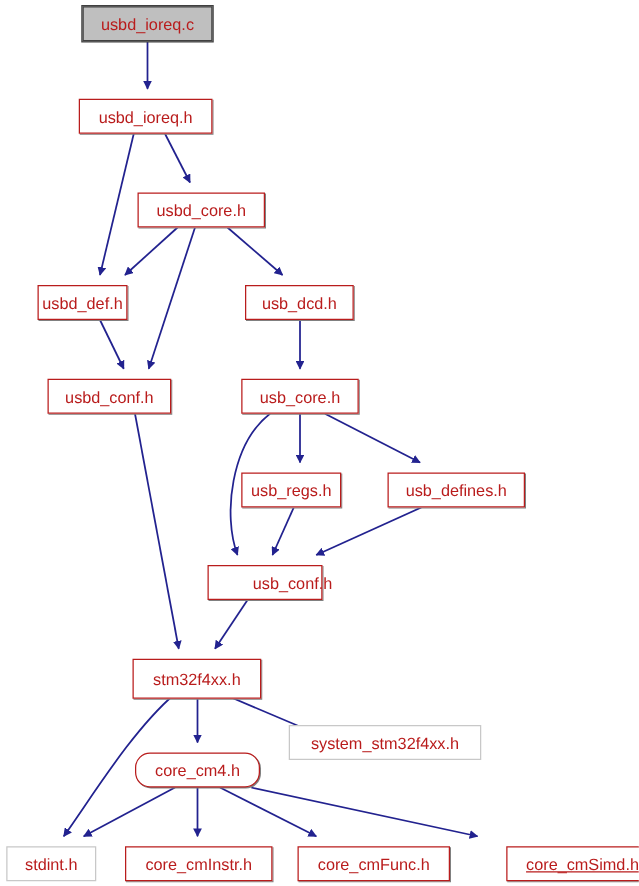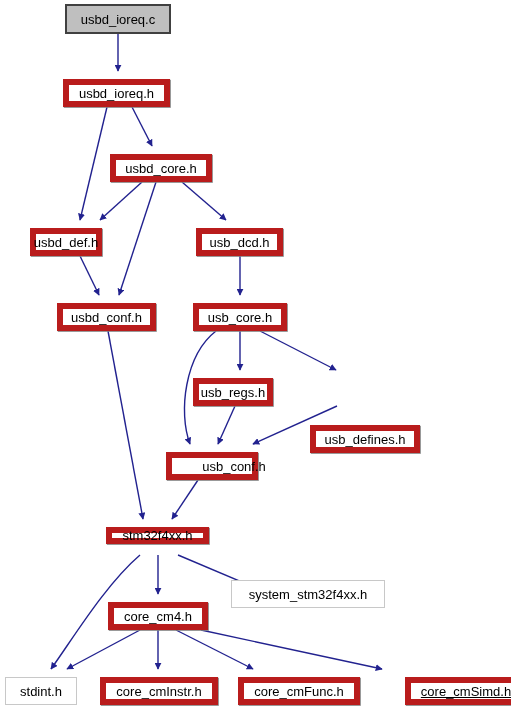--- a/index.html
+++ b/index.html
@@ -20,34 +20,34 @@
     pointer-events:none;
   }
   .node{
     position:absolute;
     box-sizing:border-box;
     display:flex;
     align-items:center;
     justify-content:center;
     background:#ffffff;
     border:1px solid #404040;
-    color:#000000;
+    color:#b91c1c;
     font-size:13px;
     line-height:1;
     letter-spacing:0px;
     white-space:nowrap;
     z-index:3;
   }
   .node.root{
     background:#bfbfbf;
     border:1px solid #404040;
     box-shadow:0 0 0 1px #404040;
   }
   .node.solid{
-    border:6px solid #b91c1c;
+    border:1px solid #b91c1c;
     box-shadow:0.8px 0.8px 0 0 #808080;
   }
   .node.faint{
     border:1px solid #c8c8c8;
     box-shadow:none;
   }
   .node-label{
     display:block;
     padding:0 2px;
     pointer-events:none;
@@ -97,39 +97,39 @@
       </div>
       <div class="node solid" style="left: 110px; top: 154px; width: 102px; height: 28px;">
         <span class="node-label">usbd_core.h</span>
       </div>
       <div class="node solid" style="left: 30px; top: 228px; width: 72px; height: 28px;">
         <span class="node-label">usbd_def.h</span>
       </div>
       <div class="node solid" style="left: 196px; top: 228px; width: 87px; height: 28px;">
         <span class="node-label">usb_dcd.h</span>
       </div>
-      <div class="node solid" style="left: 57px; top: 303px; width: 99px; height: 28px;">
+      <div class="node solid" style="left: 38px; top: 303px; width: 99px; height: 28px;">
         <span class="node-label">usbd_conf.h</span>
       </div>
       <div class="node solid" style="left: 193px; top: 303px; width: 94px; height: 28px;">
         <span class="node-label">usb_core.h</span>
       </div>
       <div class="node solid" style="left: 193px; top: 378px; width: 80px; height: 28px;">
         <span class="node-label">usb_regs.h</span>
       </div>
-      <div class="node solid" style="left: 310px; top: 378px; width: 110px; height: 28px; margin-top: 47px;">
+      <div class="node solid" style="left: 310px; top: 378px; width: 110px; height: 28px;">
         <span class="node-label">usb_defines.h</span>
       </div>
       <div class="node solid" style="left: 166px; top: 452px; width: 92px; height: 28px; padding-left: 44px;">
         <span class="node-label">usb_conf.h</span>
       </div>
-      <div class="node solid" style="left: 106px; top: 527px; width: 103px; height: 17px;">
+      <div class="node solid" style="left: 106px; top: 527px; width: 103px; height: 32px;">
         <span class="node-label">stm32f4xx.h</span>
       </div>
-      <div class="node solid" style="left: 108px; top: 602px; width: 100px; height: 28px;">
+      <div class="node solid" style="left: 108px; top: 602px; width: 100px; height: 28px; border-radius: 12px;">
         <span class="node-label">core_cm4.h</span>
       </div>
       <div class="node faint" style="left: 231px; top: 580px; width: 154px; height: 28px;">
         <span class="node-label">system_stm32f4xx.h</span>
       </div>
       <div class="node faint" style="left: 5px; top: 677px; width: 72px; height: 28px;">
         <span class="node-label">stdint.h</span>
       </div>
       <div class="node solid" style="left: 100px; top: 677px; width: 118px; height: 28px;">
         <span class="node-label">core_cmInstr.h</span>

